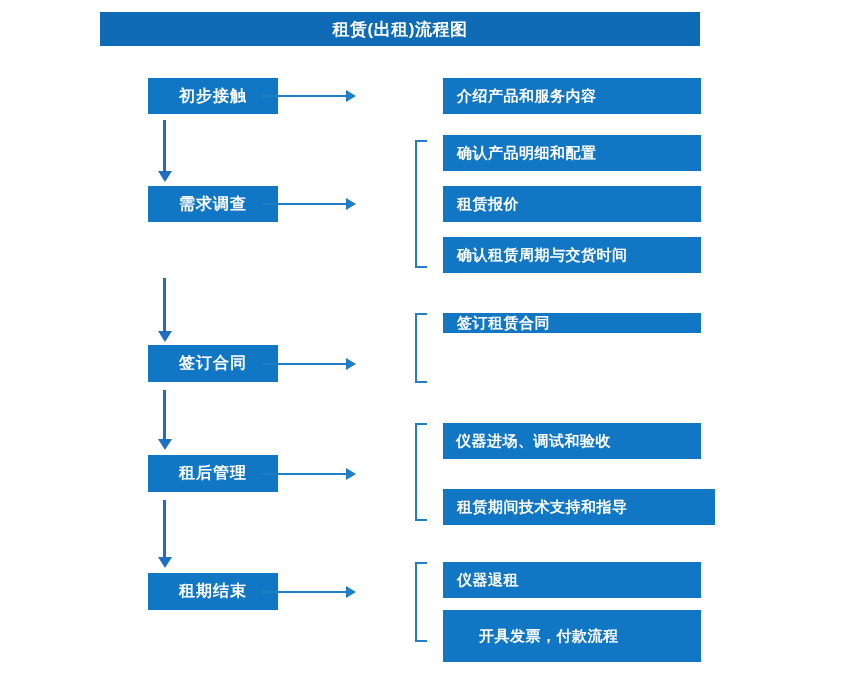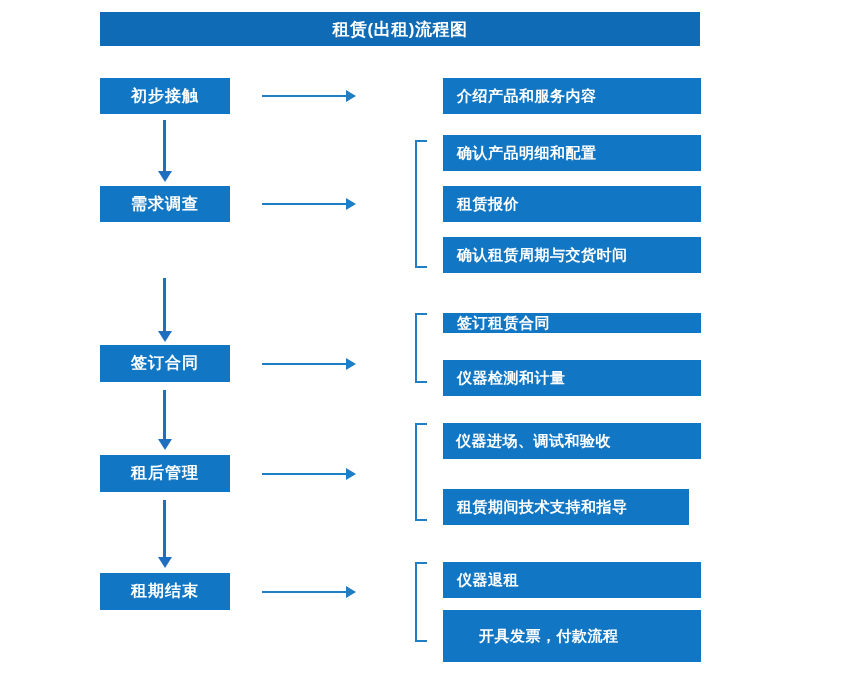--- a/index.html
+++ b/index.html
@@ -40,20 +40,21 @@
   .stage-box {
     position: absolute;
     background: #1176c4;
     color: #ffffff;
     font-size: 16px;
     font-weight: bold;
     display: flex;
     align-items: center;
     justify-content: center;
     letter-spacing: 1px;
+    margin-left: 48px;
   }
   .detail-box {
     position: absolute;
     background: #1176c4;
     color: #ffffff;
     font-size: 15px;
     font-weight: bold;
     display: flex;
     align-items: center;
     padding-left: 14px;
@@ -130,21 +131,20 @@
   <div class="bracket" style="left:415px; top:423px; height:98px;"></div>
   <div class="bracket" style="left:415px; top:562px; height:80px;"></div>
 
   <div class="detail-box" style="left:443px; top:78px; width:258px; height:36px;">介绍产品和服务内容</div>
 
   <div class="detail-box" style="left:443px; top:135px; width:258px; height:36px;">确认产品明细和配置</div>
   <div class="detail-box" style="left:443px; top:186px; width:258px; height:36px;">租赁报价</div>
   <div class="detail-box" style="left:443px; top:237px; width:258px; height:36px;">确认租赁周期与交货时间</div>
 
   <div class="detail-box" style="left:443px; top:313px; width:258px; height:20px;">签订租赁合同</div>
-  <div class="detail-box" style="left:443px; top:360px; width:258px; height:36px;">仪器检测和计量</div>
 
   <div class="detail-box" style="left:443px; top:423px; width:258px; height:36px;padding-left:13px;">仪器进场、调试和验收</div>
-  <div class="detail-box" style="left:443px; top:489px; width:246px; height:36px;">租赁期间技术支持和指导</div>
+  <div class="detail-box" style="left:443px; top:489px; width:272px; height:36px;">租赁期间技术支持和指导</div>
 
   <div class="detail-box" style="left:443px; top:562px; width:258px; height:36px;">仪器退租</div>
   <div class="detail-box" style="left:443px; top:610px; width:258px; height:52px;padding-left:36px;">开具发票，付款流程</div>
 
 </div>
 
 </body></html>

